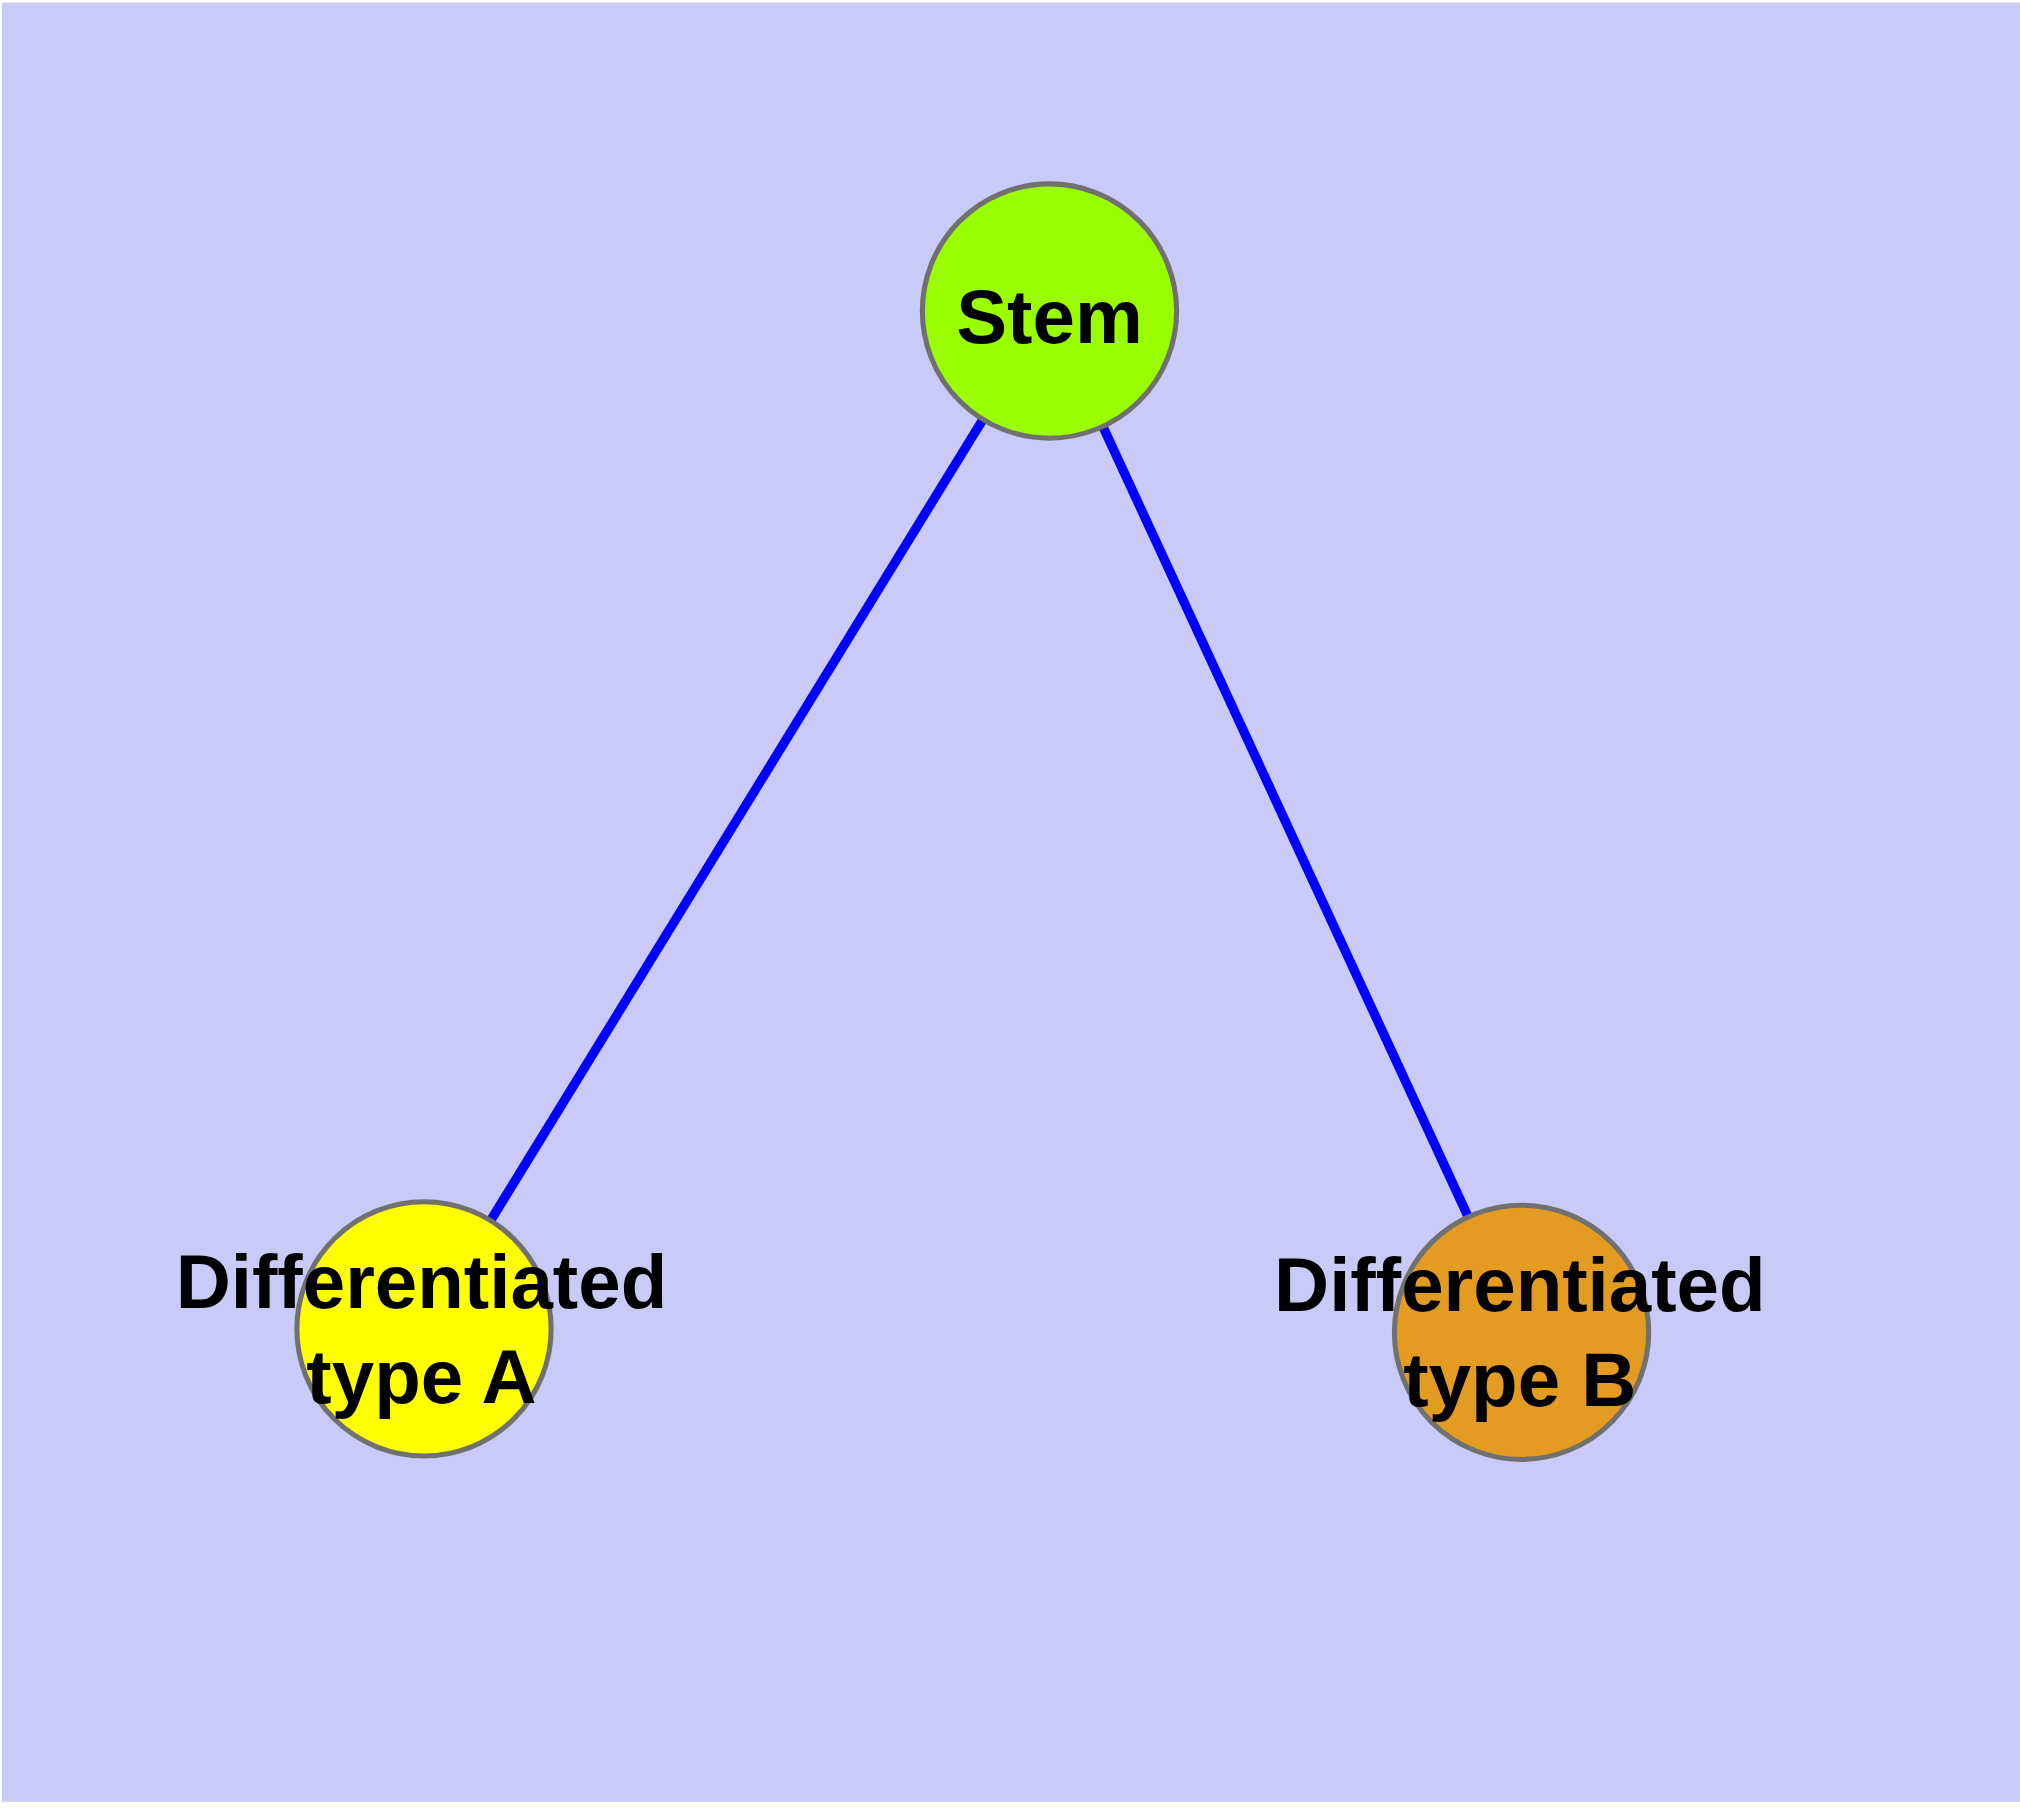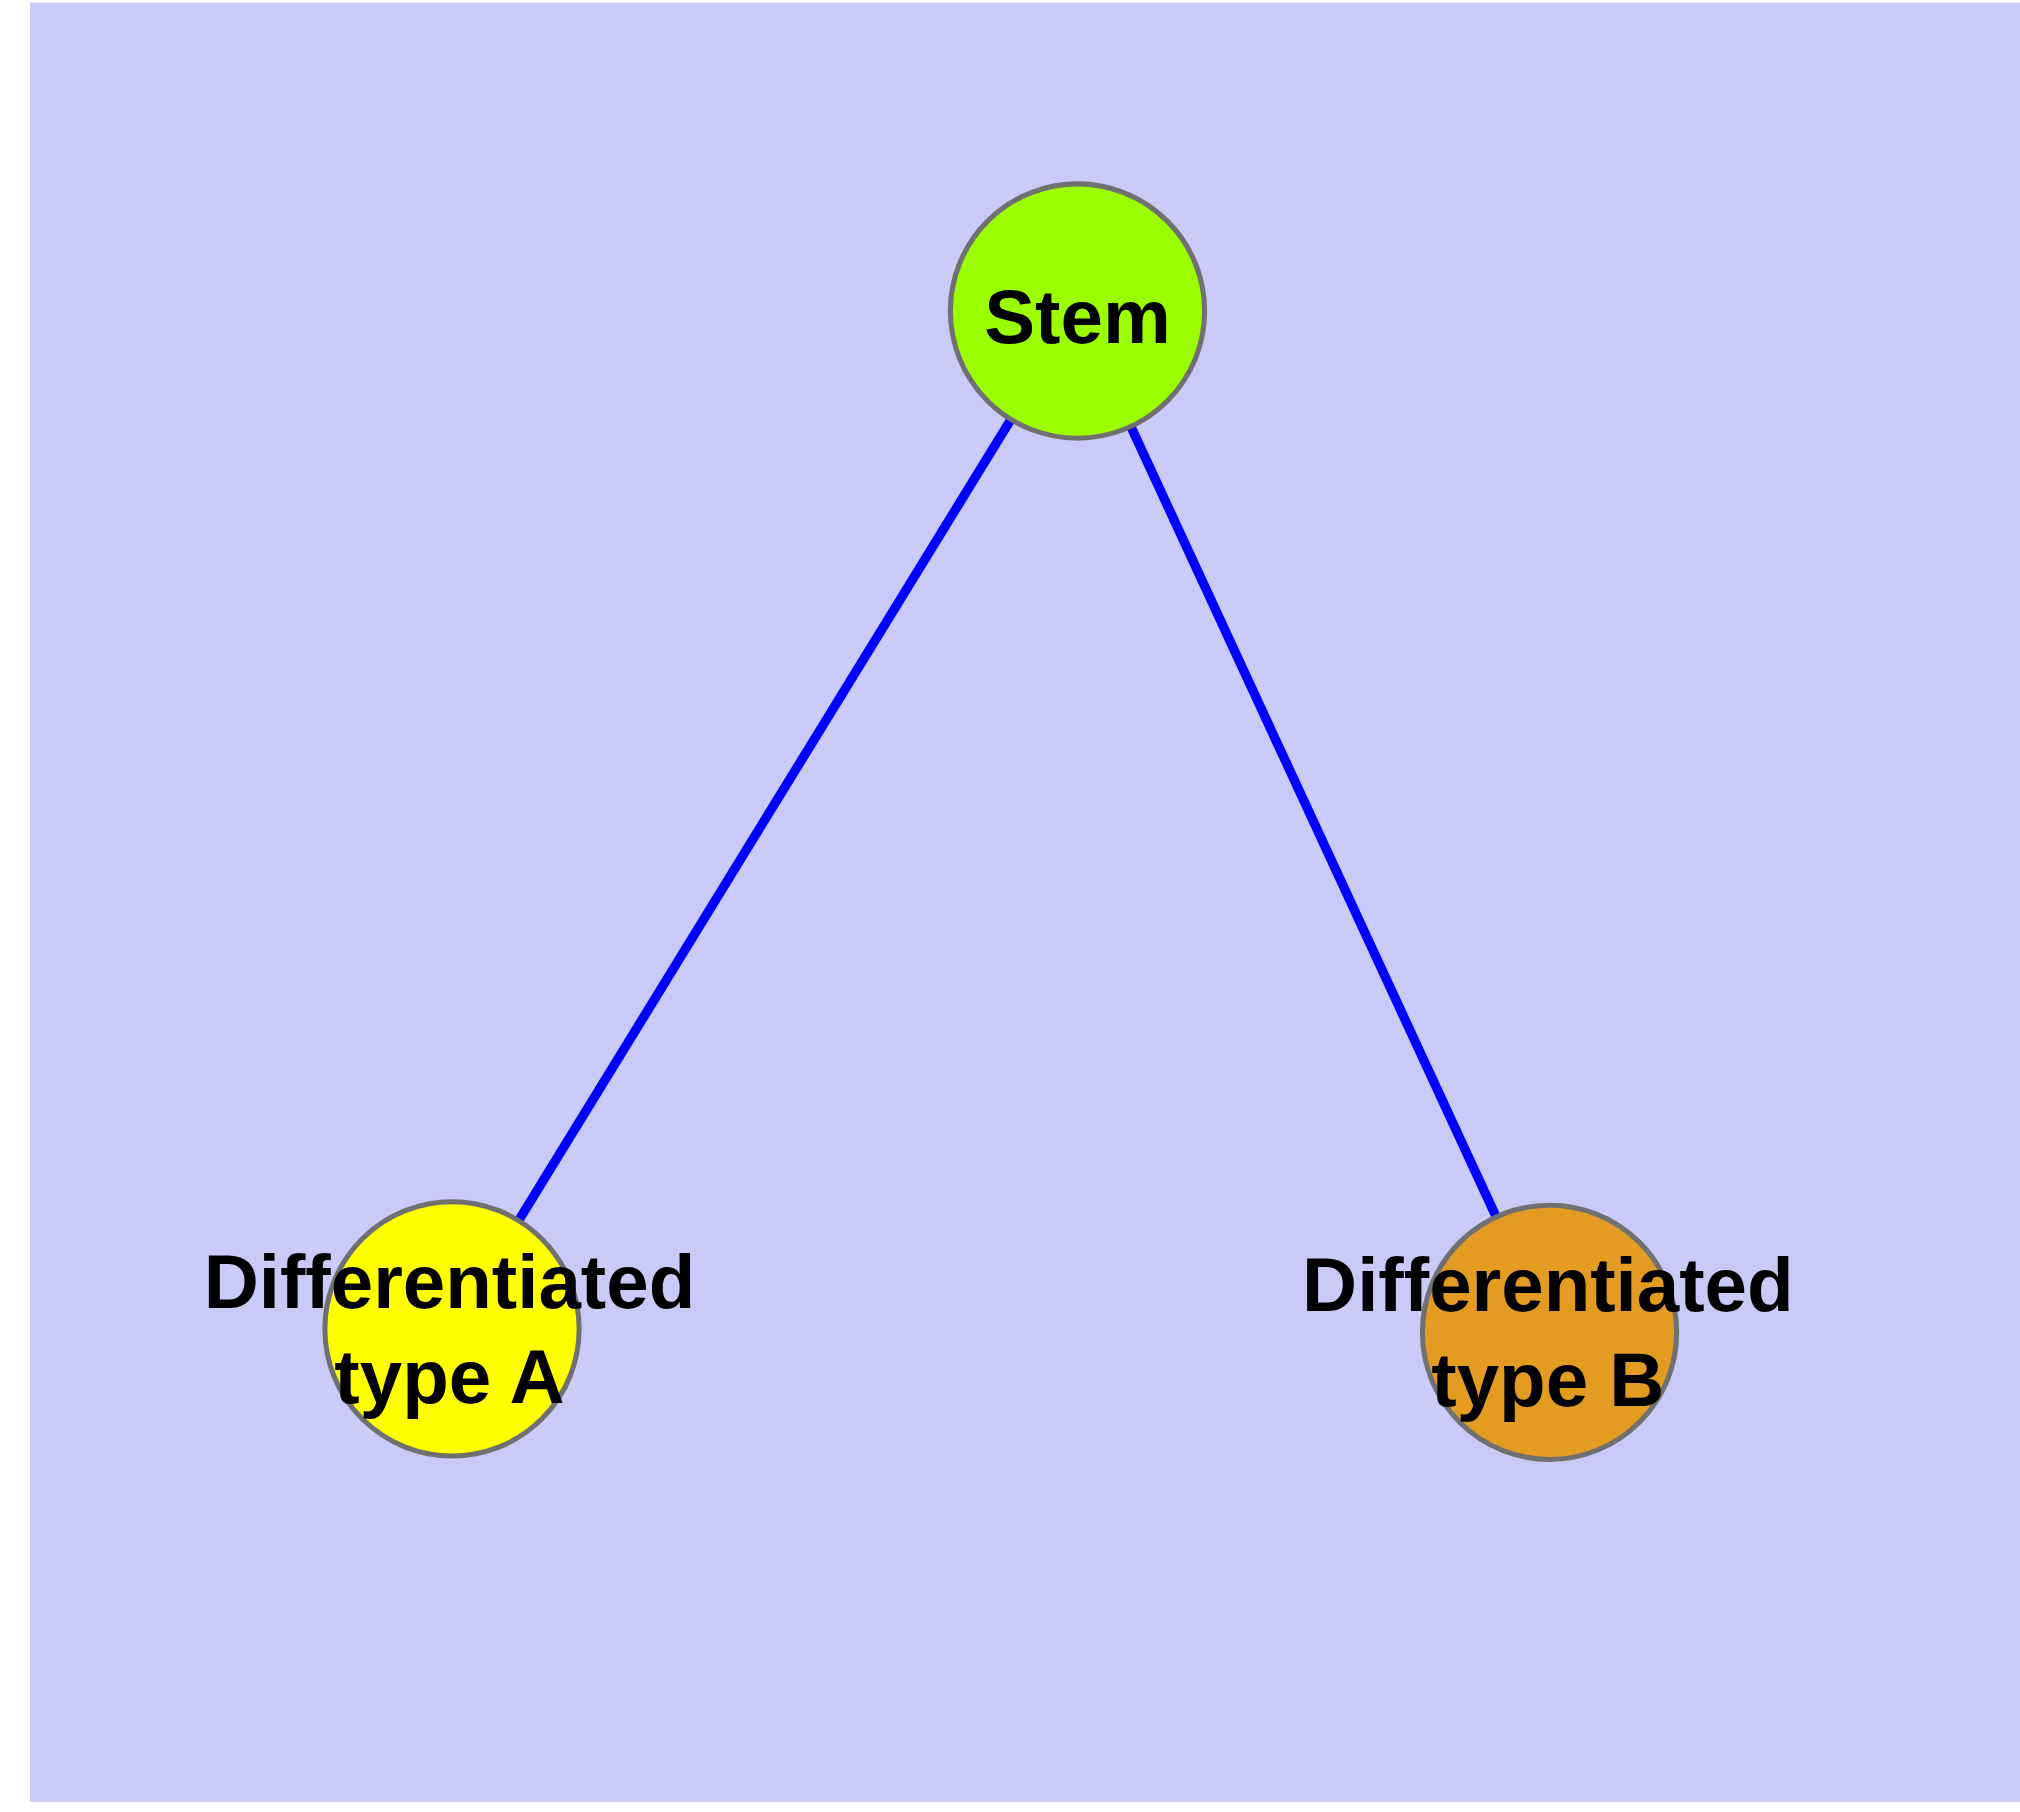--- a/index.html
+++ b/index.html
@@ -7,21 +7,20 @@
     padding: 0;
     background: #ffffff;
     width: 2021px;
     height: 1812px;
     overflow: hidden;
   }
   .canvas-wrap {
     position: relative;
     width: 1875px;
     height: 1812px;
-    margin-left: 28px;
   }
   svg {
     display: block;
   }
   .edge {
     stroke-width: 11px;
     fill: none;
   }
   .node-circle {
     stroke-width: 6px;

